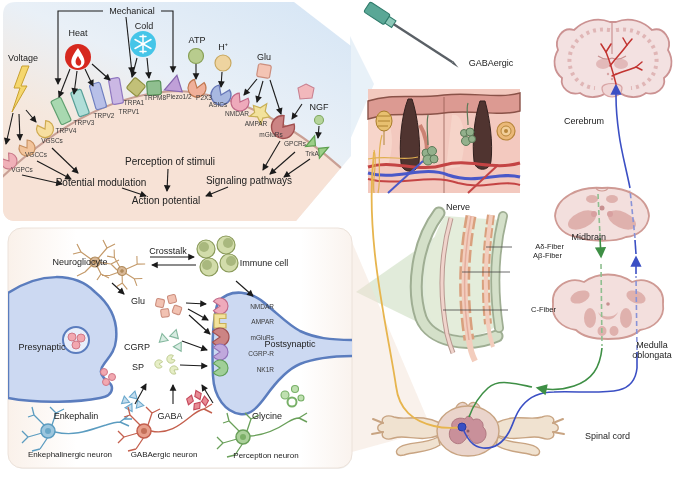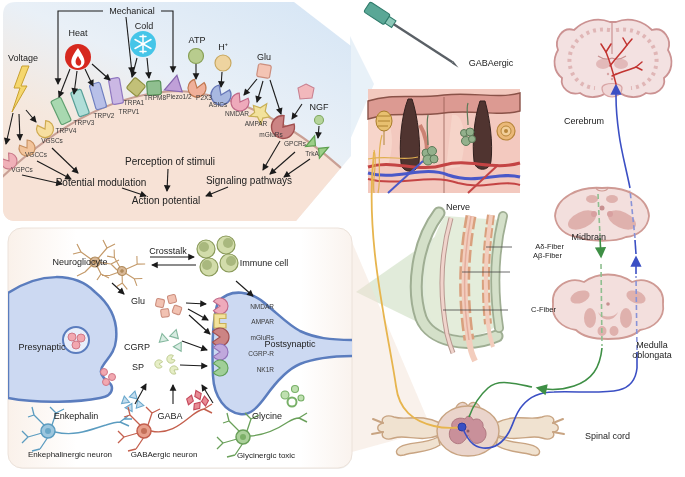--- a/index.html
+++ b/index.html
@@ -445,21 +445,21 @@
 <div class="lb s6 L" style="left:232px;top:318px;width:42px;">AMPAR</div>
 <div class="lb s6 L" style="left:232px;top:334px;width:42px;">mGluRs</div>
 <div class="lb s6 L" style="left:232px;top:350px;width:42px;">CGRP-R</div>
 <div class="lb s6 L" style="left:232px;top:366px;width:42px;">NK1R</div>
 <div class="lb s9" style="left:248px;top:339px;width:84px;">Postsynaptic</div>
 <div class="lb s9" style="left:34px;top:411px;width:84px;">Enkephalin</div>
 <div class="lb s9" style="left:140px;top:411px;width:60px;">GABA</div>
 <div class="lb s9" style="left:236px;top:411px;width:62px;">Glycine</div>
 <div class="lb s8" style="left:6px;top:451px;width:128px;">Enkephalinergic neuron</div>
 <div class="lb s8" style="left:112px;top:451px;width:104px;">GABAergic neuron</div>
-<div class="lb s8" style="left:210px;top:452px;width:112px;">Glycinergic toxic</div>
+<div class="lb s8" style="left:210px;top:452px;width:112px;">Perception neuron</div>
 
 <div class="lb s9" style="left:458px;top:58px;width:66px;">GABAergic</div>
 <div class="lb s9" style="left:432px;top:202px;width:52px;">Nerve</div>
 <div class="lb s7 L" style="left:514px;top:243px;width:50px;">Aδ-Fiber</div>
 <div class="lb s7 L" style="left:512px;top:252px;width:50px;">Aβ-Fiber</div>
 <div class="lb s7 L" style="left:510px;top:306px;width:46px;">C-Fiber</div>
 <div class="lb s9 L" style="left:540px;top:116px;width:64px;">Cerebrum</div>
 <div class="lb s9 L" style="left:546px;top:232px;width:60px;">Midbrain</div>
 <div class="lb s9" style="left:620px;top:340px;width:64px;">Medulla oblongata</div>
 <div class="lb s9 L" style="left:558px;top:431px;width:72px;">Spinal cord</div>

